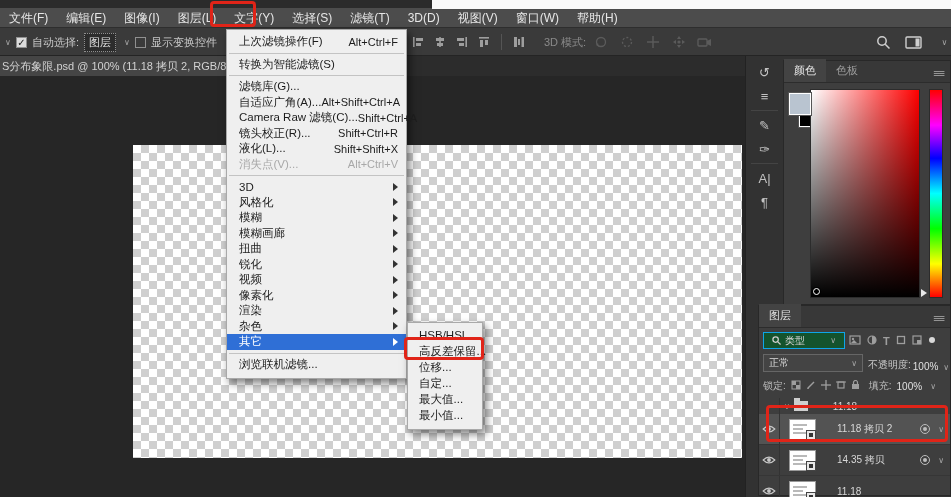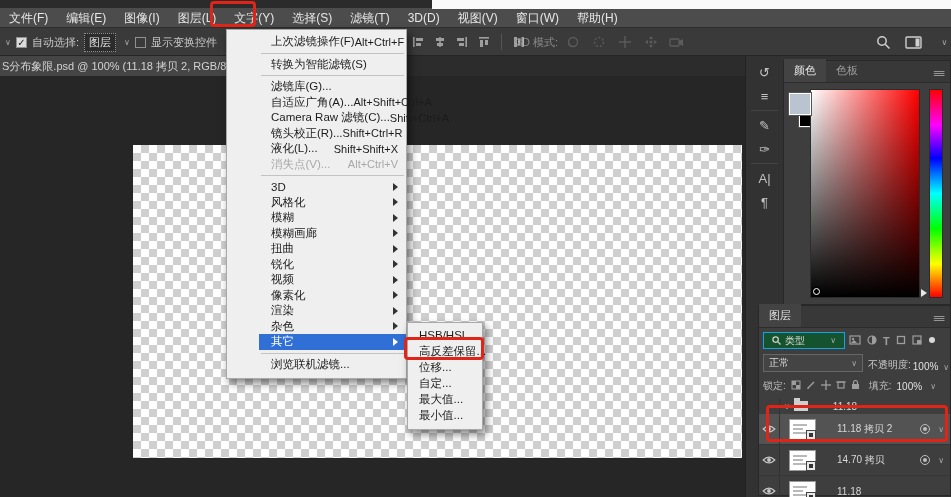--- a/index.html
+++ b/index.html
@@ -92,21 +92,21 @@
   .lname { margin-left:21px; font-size:10px; color:#d8d8d8; white-space:nowrap; flex:1 1 auto; }
   .row-right { display:flex; align-items:center; gap:5px; margin-right:6px; color:#bdbdbd; }
   .sf-ico { width:10px; height:10px; border:1px solid #bdbdbd; border-radius:50%; position:relative; }
   .sf-ico:after { content:""; position:absolute; left:2px; top:2px; width:4px; height:4px; background:#bdbdbd; border-radius:50%; }
   .folder { width:14px; height:10px; background:#cfcfcf; position:relative; margin:0 4px; }
   .folder:before { content:""; position:absolute; left:0; top:-3px; width:6px; height:3px; background:#cfcfcf; }
 
   
   .menu-panel { position:absolute; background:#efefef; border:1px solid #a9a9a9;
     box-shadow:3px 4px 8px rgba(0,0,0,.5); z-index:40; padding:4px 0 6px 0; }
-  .filter-menu { left:226px; top:29px; width:181px;padding-left:32px; }
+  .filter-menu { left:226px; top:29px; width:181px; }
   .fm-row { height:15.5px; display:flex; align-items:center; padding:0 8px 0 12px; font-size:11.5px; color:#1c1c1c; }
   .fm-row .fm-label { flex:1 1 auto; white-space:nowrap; }
   .fm-row .fm-short { color:#1c1c1c; font-size:11px; white-space:nowrap; }
   .fm-row.disabled .fm-label, .fm-row.disabled .fm-short { color:#a8a8a8; }
   .fm-row .fm-arrow { width:0; height:0; border-top:4px solid transparent; border-bottom:4px solid transparent;
     border-left:5px solid #333; margin-left:6px; }
   .fm-row.hl { background:#2f6fd6; }
   .fm-row.hl .fm-label { color:#fff; }
   .fm-row.hl .fm-arrow { border-left-color:#fff; }
   .fm-sep { height:1px; background:#c3c3c3; margin:3px 2px; }
@@ -188,21 +188,21 @@
         <span class="obsep"></span>
         <span class="obicon">
           <svg width="12" height="12" viewBox="0 0 12 12">
             <rect x="1" y="1" width="3" height="10" fill="#9e9e9e"></rect>
             <rect x="5" y="3" width="2" height="6" fill="#9e9e9e"></rect>
             <rect x="8.5" y="1" width="2.5" height="10" fill="#9e9e9e"></rect>
           </svg>
         </span>
       </div>
     <div class="ob" style="left:516px; gap:4px;" id="threed-group">
-      <span class="dim" style="font-size:11px;">3D 模式:</span>
+      <span class="dim" style="font-size:11px;margin-left:28px;">3D 模式:</span>
     <span class="obicon dim">
           <svg width="14" height="14" viewBox="0 0 14 14">
             <circle cx="7" cy="7" r="4.5" fill="none" stroke="#777" stroke-width="1.3"></circle>
             <path d="M2 10 L5 12 L4 8 Z" fill="#777"></path>
           </svg>
         </span>
         <span class="obicon dim">
           <svg width="14" height="14" viewBox="0 0 14 14">
             <circle cx="7" cy="7" r="4.5" fill="none" stroke="#777" stroke-width="1.3" stroke-dasharray="2 2"></circle>
           </svg>
@@ -393,21 +393,21 @@
               </svg>
             </span>
     <span class="thumb">
       <span class="scr" style="top:4px;width:14px;"></span>
               <span class="scr" style="top:8px;width:10px;"></span>
       <span class="scr" style="top:12px;width:16px;"></span>
       <span class="badge">
                 <i></i>
               </span>
     </span>
-    <span class="lname">14.70 拷贝</span>
+    <span class="lname">14.35 拷贝</span>
             <span class="row-right">
       <span class="sf-ico"></span>
       <span class="chev">∨</span>
             </span>
           </div>
           <div class="layer-row">
             <span class="eye-well">
               <svg class="eye-svg" width="14" height="10" viewBox="0 0 16 12">
   <path d="M1 6 Q8 -1 15 6 Q8 13 1 6 Z" fill="none" stroke="#c8c8c8" stroke-width="1.3"></path>
   <circle cx="8" cy="6" r="2.3" fill="#c8c8c8"></circle>

